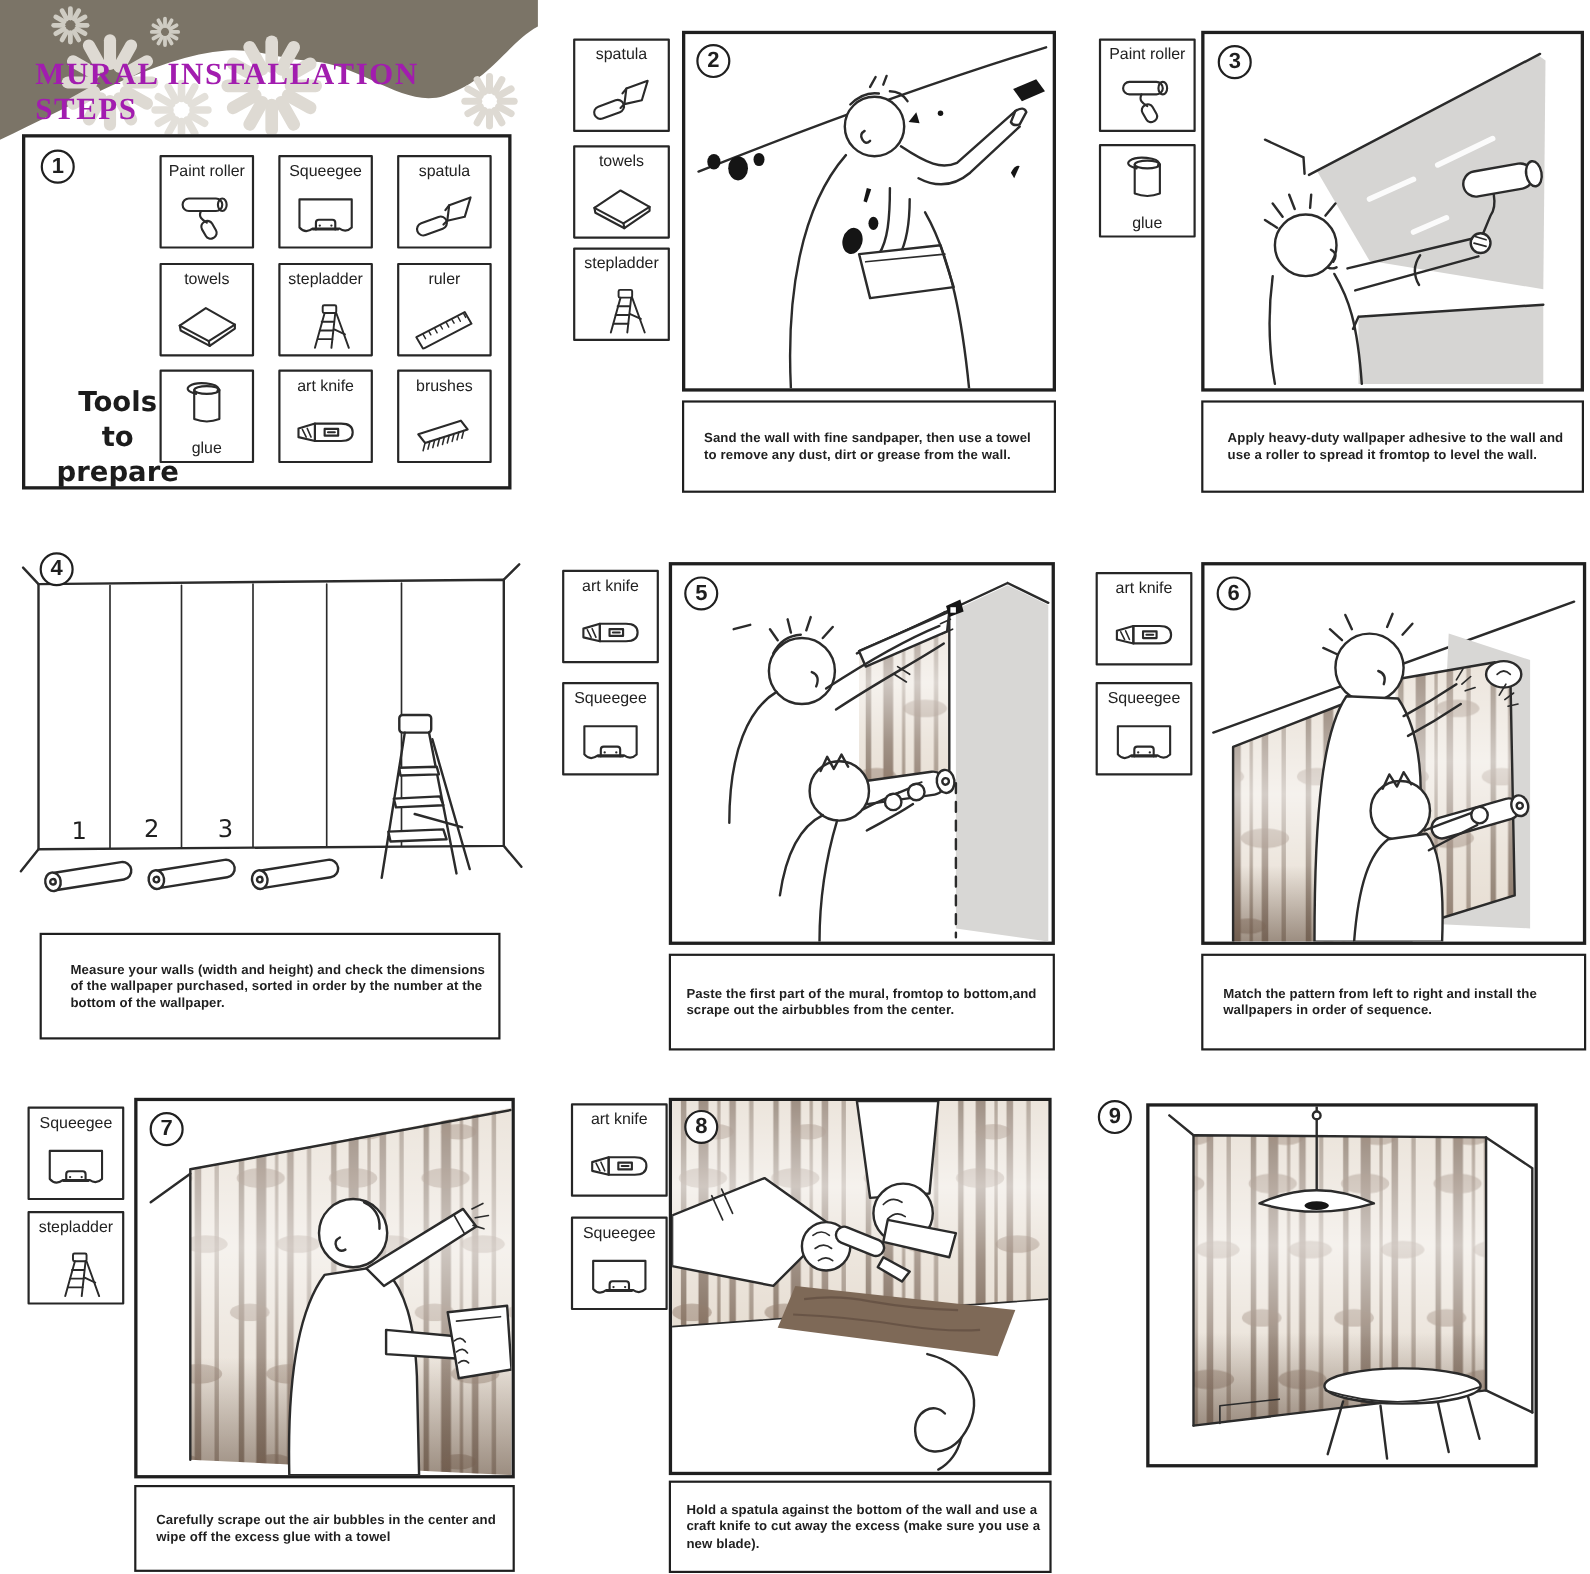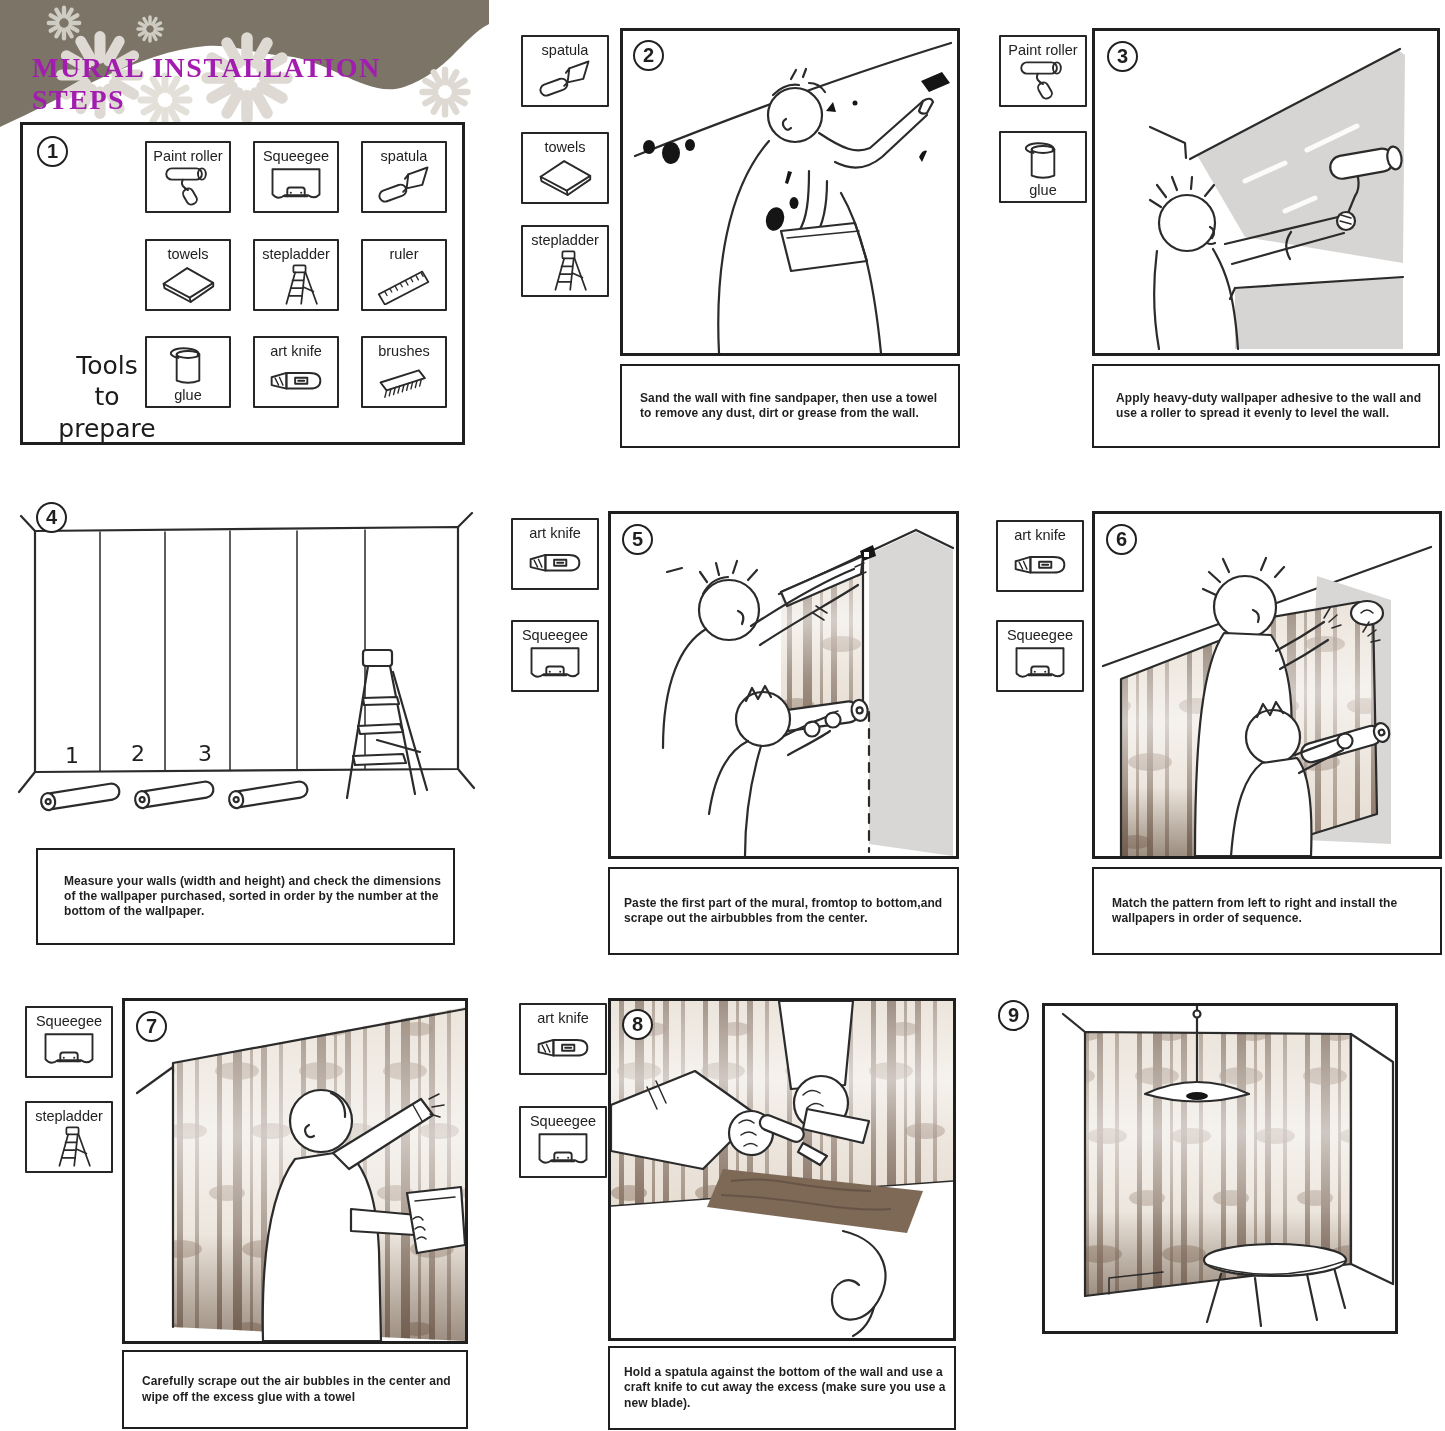--- a/index.html
+++ b/index.html
@@ -6,29 +6,29 @@
   html,body{background:#ffffff}
   .canvas{position:relative;width:1445px;height:1431px;background:#fff;overflow:hidden;
           font-family:"Liberation Sans","DejaVu Sans",sans-serif;color:#1f1f1f}
   .abs{position:absolute}
   .panel{position:absolute;border:3px solid #1f1f1f;background:#fff}
   .illus{position:absolute;border:3px solid #1f1f1f;background:#fff}
   .illus svg{display:block;width:100%;height:100%}
   .scene-open{position:absolute}
   .caption{position:absolute;border:2.5px solid #1f1f1f;background:#fff;display:flex;align-items:center}
   .caption p{font-size:12px;line-height:1.27;font-weight:bold;letter-spacing:.1px}
-  .card{position:absolute;width:88px;height:72px;border:2px solid #262626;background:#fff;
+  .card{position:absolute;width:88px;height:85px;border:2px solid #262626;background:#fff;
         display:flex;flex-direction:column;align-items:center;justify-content:space-between;
         padding:6px 8px 4px;border-radius:1px}
   .card.rev{flex-direction:column-reverse}
   .card .lbl{font-size:14.5px;line-height:1;white-space:nowrap;color:#222}
   .card svg.tool{width:64px;height:44px;display:block}
   .num{position:absolute;width:31px;height:31px;border:2.5px solid #202020;border-radius:50%;background:#fff;
        display:flex;align-items:center;justify-content:center;font-size:20px;font-weight:bold;z-index:6}
-  .tools-title{position:absolute;left:28px;top:225px;width:112px;text-align:center;font-weight:normal;
+  .tools-title{position:absolute;left:28px;top:225px;width:112px;text-align:center;font-weight:bold;
                font-size:25px;line-height:1.25;font-family:"DejaVu Sans",sans-serif;color:#1c1c1c}
   .tools-title span{display:block}
   .header-title{position:absolute;left:32px;top:52px;width:428px;text-align:left;
                 font-family:"Liberation Serif","DejaVu Serif",serif;font-weight:bold;font-size:28px;
                 letter-spacing:1.5px;color:#a21caf}
   svg .ink{stroke:#2b2b2b;stroke-width:2.2;fill:none;stroke-linecap:round;stroke-linejoin:round}
   svg .fig{stroke:#2b2b2b;stroke-width:2.2;fill:#ffffff;stroke-linecap:round;stroke-linejoin:round}
   svg .thin{stroke-width:1.5}
 </style>
 </head>
@@ -332,21 +332,21 @@
         <path class="ink" d="M196,201 q-9,13 -1,27"></path>
         <circle class="fig" cx="92" cy="192" r="28"></circle>
         <path class="ink" d="M66,176 l-11,-7 M71,166 l-9,-12 M82,159 l-5,-13 M96,158 l1,-12 M110,165 l9,-11"></path>
         <path class="ink" d="M115,196 q7,4 2,11 M112,212 q4,2 8,0"></path>
         <path class="ink" d="M62,220 C57,258 59,290 64,318"></path>
         <path class="ink" d="M118,218 C131,240 139,262 143,318"></path>
       </g>
     </svg>
   </div>
   <div class="caption" style="left:1092px;top:364px;width:348px;height:84px;padding:6px 8px 6px 22px">
-    <p>Apply heavy-duty wallpaper adhesive to the wall and use a roller to spread it evenly to level the wall.</p>
+    <p>Apply heavy-duty wallpaper adhesive to the wall and use a roller to spread it fromtop to level the wall.</p>
   </div>
 
   <div class="num" style="left:36px;top:502px">4</div>
   <svg class="scene-open" style="left:15px;top:500px" width="465" height="345" viewBox="0 0 465 345">
     <g>
       <path class="ink" d="M20,31 L443,27 M20,31 V272 M443,27 V269 M20,272 L443,269"></path>
       <path class="ink" d="M20,31 L6,16 M443,27 L457,13 M20,272 L4,292 M443,269 L459,288"></path>
       <path class="ink thin" d="M85,32 V271 M150,32 V271 M215,31 V270 M282,31 V270 M350,30 V269"></path>
       <text x="50" y="263" font-size="22" font-family="DejaVu Sans, sans-serif" fill="#1f1f1f">1</text>
       <text x="116" y="261" font-size="22" font-family="DejaVu Sans, sans-serif" fill="#1f1f1f">2</text>

